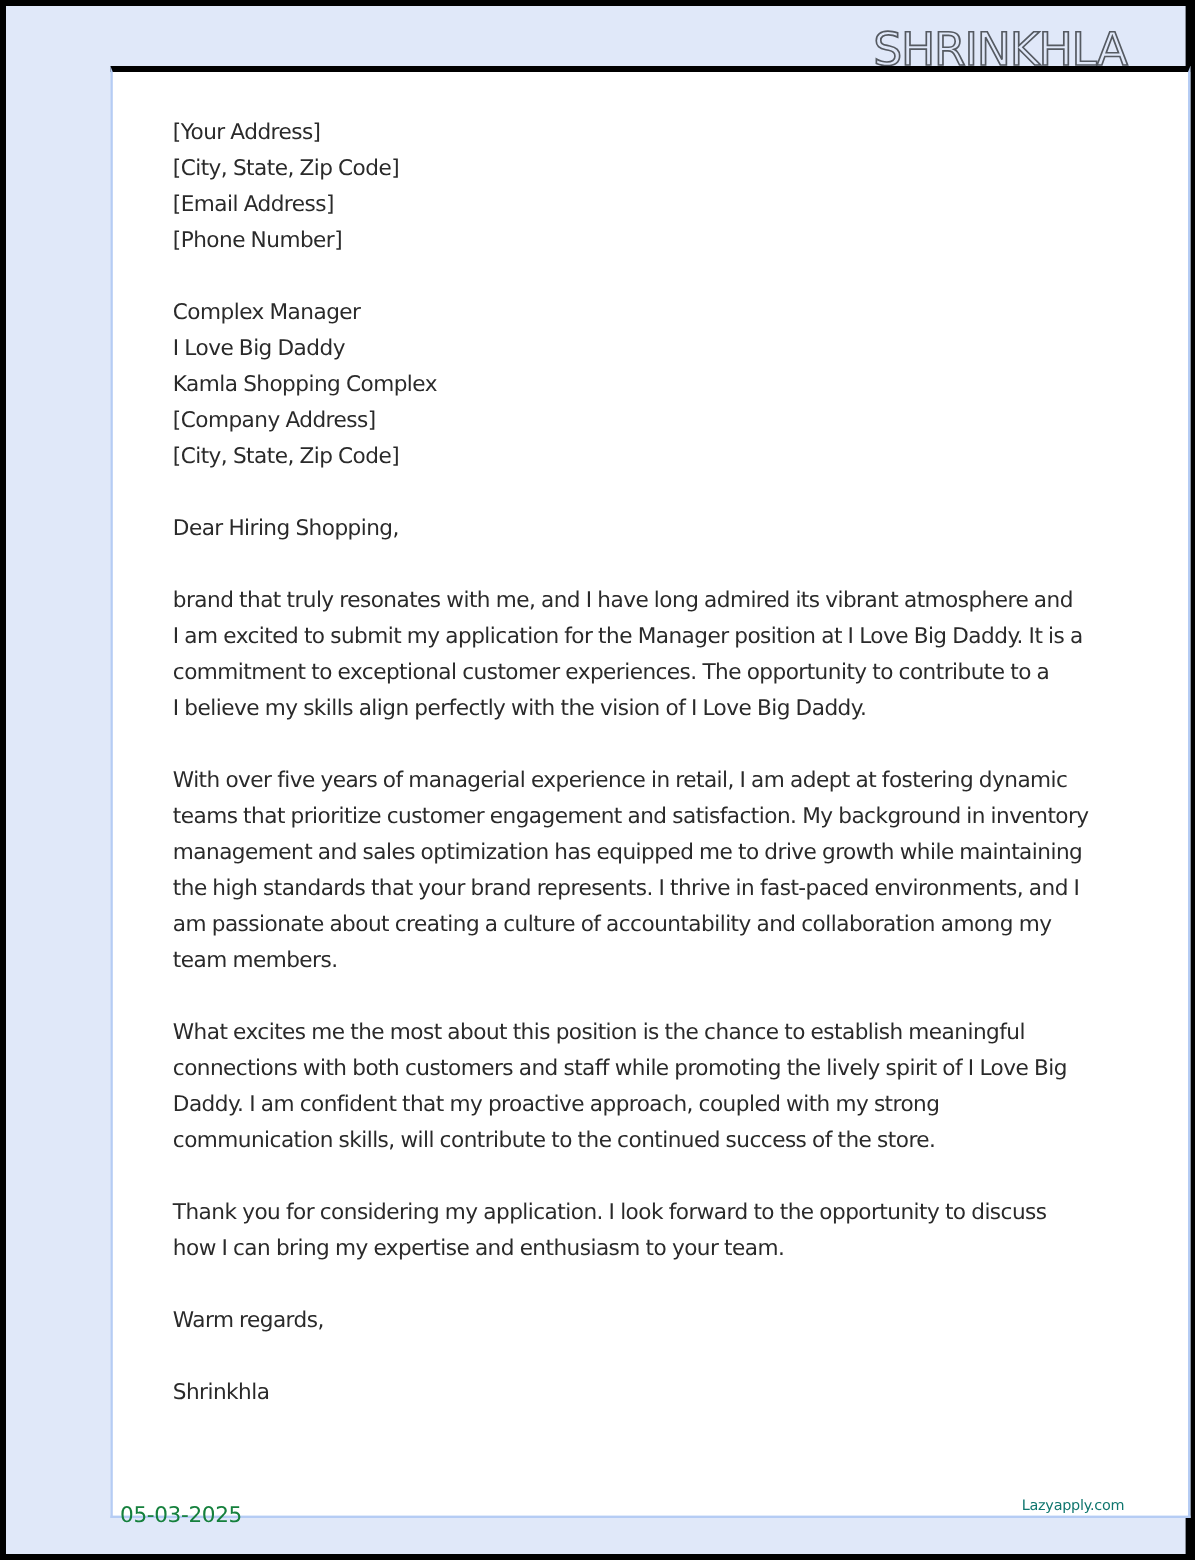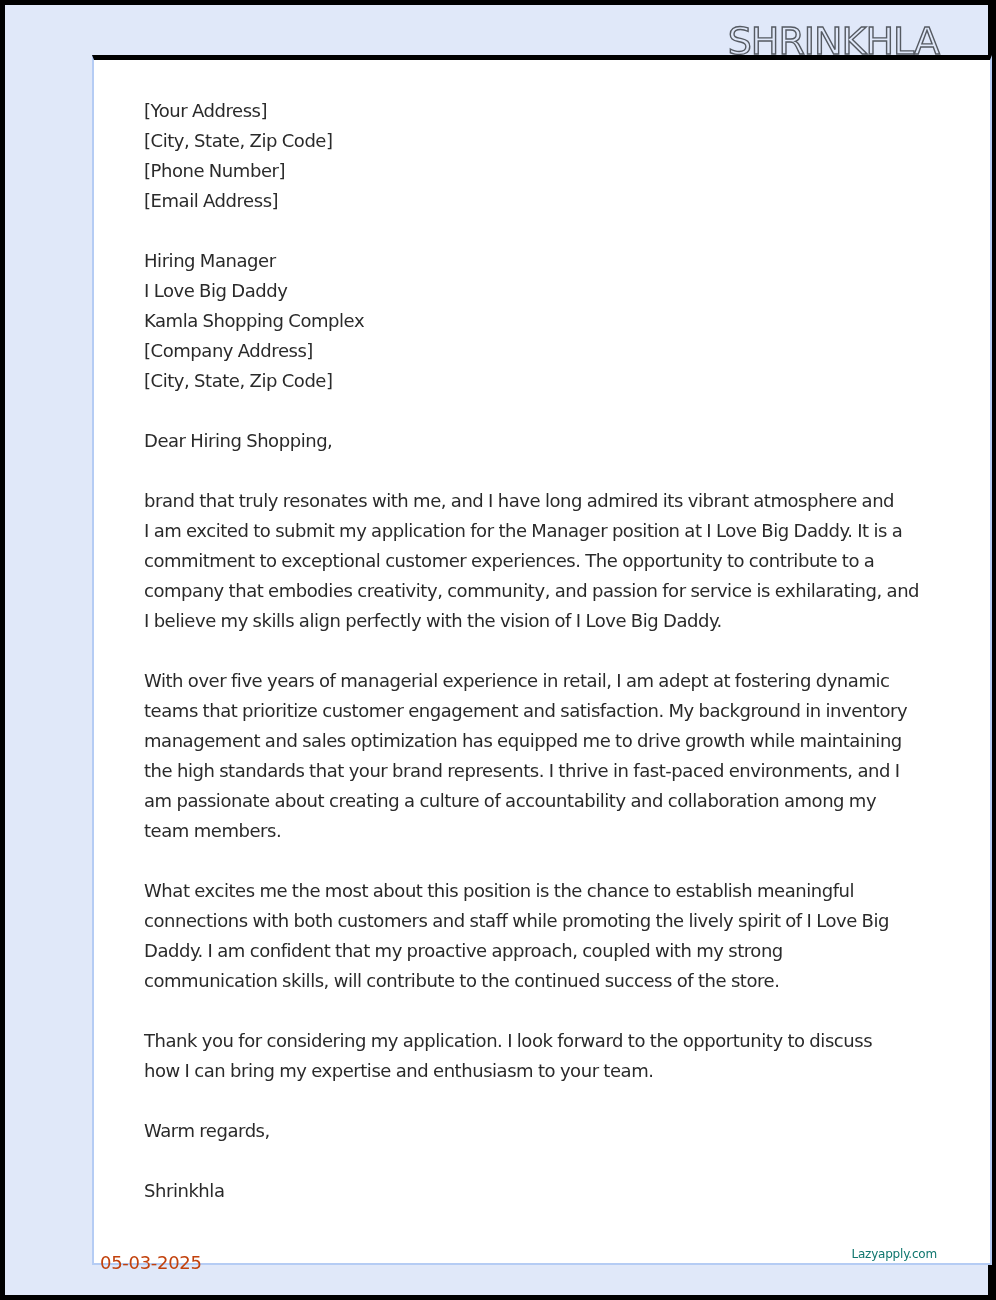--- a/index.html
+++ b/index.html
@@ -68,21 +68,21 @@
     .gap {
       height: 30px;
     }
     .date-footer {
       position: absolute;
       left: 100px;
       top: 1248px;
       font-family: "DejaVu Sans", sans-serif;
       font-size: 18px;
       line-height: 30px;
-      color: #c2410c;
+      color: #15803d;
       letter-spacing: -0.3px;
     }
     .watermark {
       position: absolute;
       right: 59px;
       top: 1246px;
       font-family: "DejaVu Sans", sans-serif;
       font-size: 12px;
       line-height: 16px;
       color: #0f766e;
@@ -95,45 +95,44 @@
 <div class="frame">
   <h1 class="title">SHRINKHLA</h1>
 </div>
 
 <div class="page">
   <div class="content">
 
     <div>
       <span class="line">[Your Address]</span>
       <span class="line">[City, State, Zip Code]</span>
+      <span class="line">[Email Address]</span>
       <span class="line">[Phone Number]</span>
-      <span class="line">[Email Address]</span>
     </div>
 
     <div class="gap"></div>
 
     <div>
-      <span class="line">Hiring Manager</span>
+      <span class="line">Complex Manager</span>
       <span class="line">I Love Big Daddy</span>
       <span class="line">Kamla Shopping Complex</span>
       <span class="line">[Company Address]</span>
       <span class="line">[City, State, Zip Code]</span>
     </div>
 
     <div class="gap"></div>
 
     <span class="line">Dear Hiring Shopping,</span>
 
     <div class="gap"></div>
 
     <div>
       <span class="line">brand that truly resonates with me, and I have long admired its vibrant atmosphere and</span>
       <span class="line">I am excited to submit my application for the Manager position at I Love Big Daddy. It is a</span>
       <span class="line">commitment to exceptional customer experiences. The opportunity to contribute to a</span>
-      <span class="line">company that embodies creativity, community, and passion for service is exhilarating, and</span>
       <span class="line">I believe my skills align perfectly with the vision of I Love Big Daddy.</span>
     </div>
 
     <div class="gap"></div>
 
     <div>
       <span class="line">With over five years of managerial experience in retail, I am adept at fostering dynamic</span>
       <span class="line">teams that prioritize customer engagement and satisfaction. My background in inventory</span>
       <span class="line">management and sales optimization has equipped me to drive growth while maintaining</span>
       <span class="line">the high standards that your brand represents. I thrive in fast-paced environments, and I</span>

